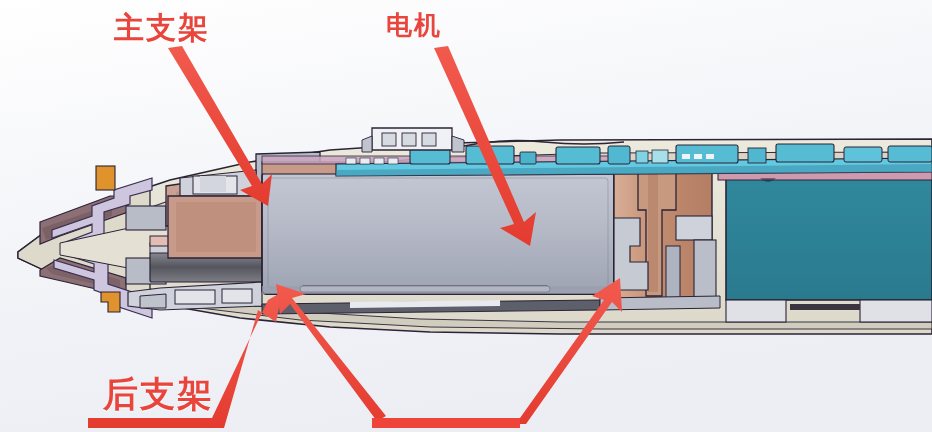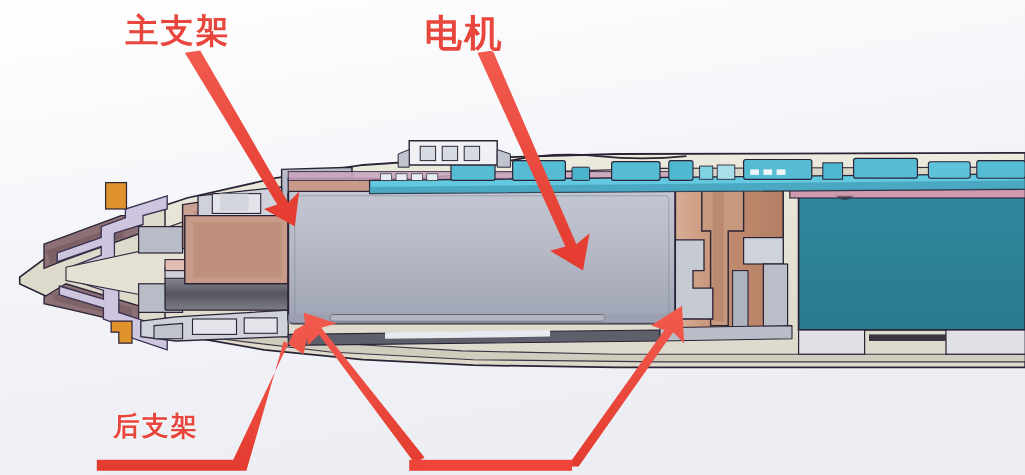--- a/index.html
+++ b/index.html
@@ -26,22 +26,22 @@
     position: absolute;
     color: #e8453c;
     font-weight: 700;
     letter-spacing: 2px;
     text-shadow: 0 1px 1px rgba(255,255,255,0.9), 0 0 2px rgba(255,255,255,0.7);
     white-space: nowrap;
     user-select: none;
     font-family: "DejaVu Sans", "Liberation Sans", sans-serif;
   }
   #label-main-bracket { left: 114px; top: 8px;  font-size: 30px; }
-  #label-motor       { left: 386px; top: 8px;  font-size: 34px; }
-  #label-rear-bracket{ left: 103px; top: 371px; font-size: 24px; }
+  #label-motor       { left: 386px; top: 8px;  font-size: 26px; }
+  #label-rear-bracket{ left: 103px; top: 371px; font-size: 35px; }
   #label-rubber-part { left: 394px; top: 371px; font-size: 29px; }
 </style>
 </head>
 <body>
 
 <div id="stage">
 
   <svg id="diagram-svg" viewBox="0 0 932 432" xmlns="http://www.w3.org/2000/svg">
 
     <defs>

